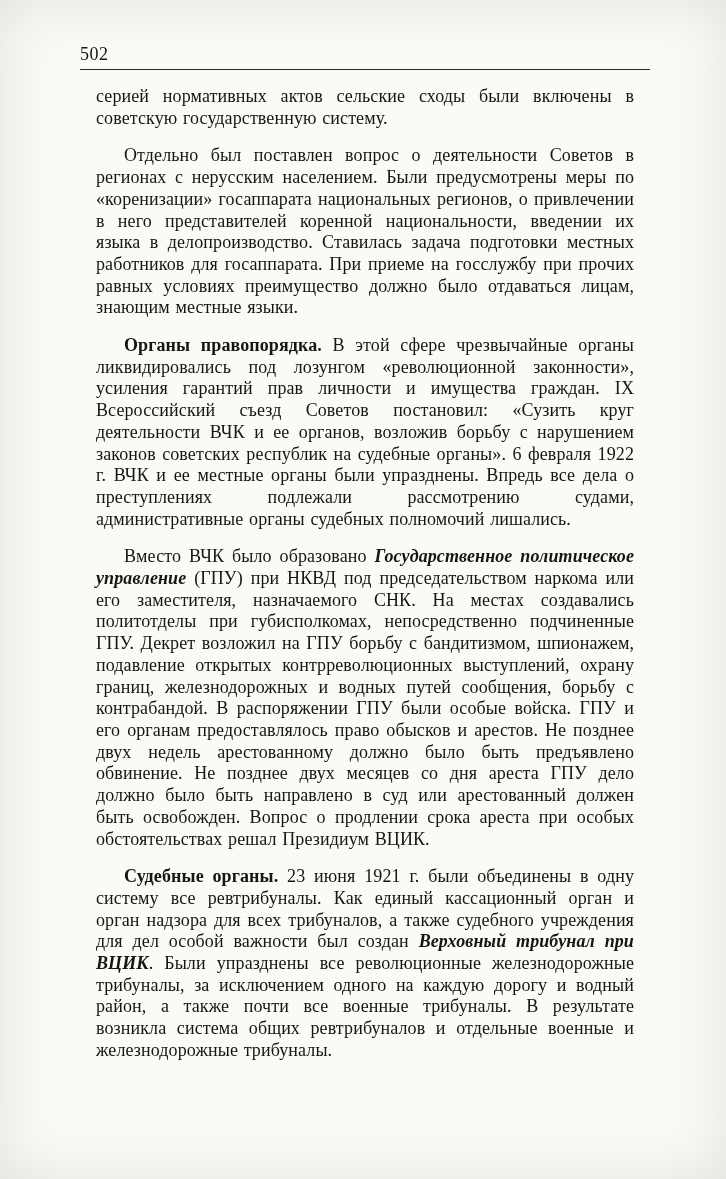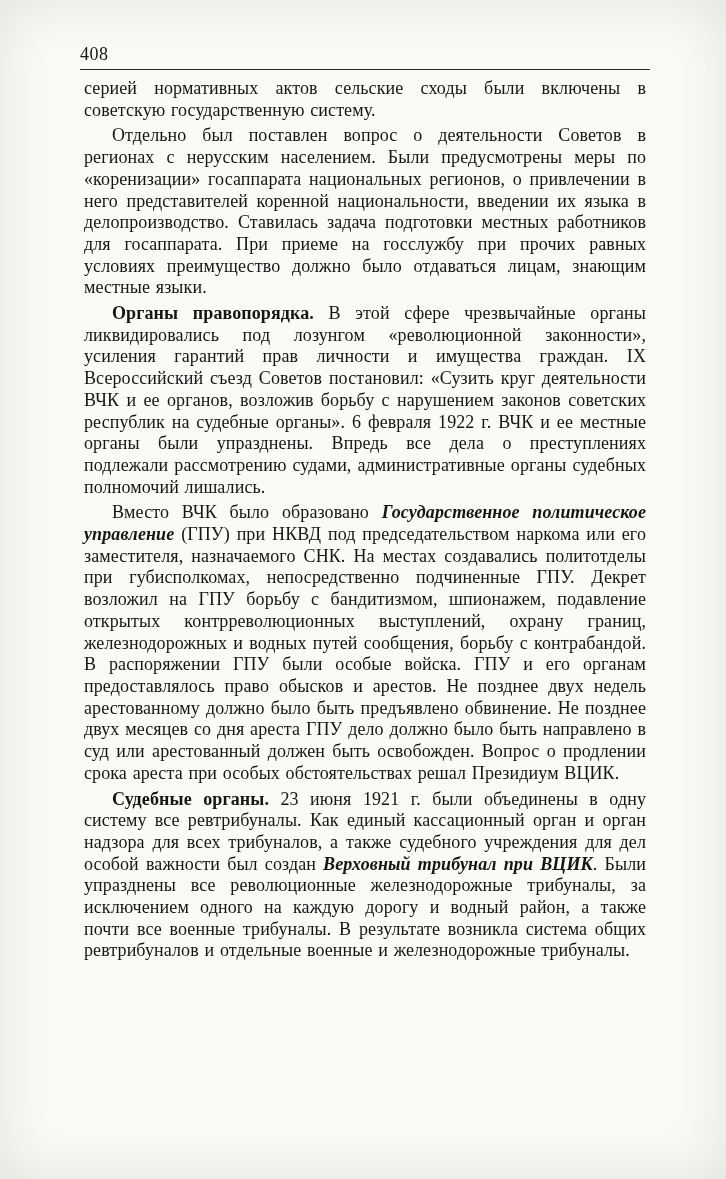--- a/index.html
+++ b/index.html
@@ -34,33 +34,33 @@
   }
 
   .text-block {
     font-size: 18px;
     line-height: 21.7px;
     text-align: justify;
     word-spacing: 0.06em;
     letter-spacing: 0.1px;
   }
 
-  .para { margin: 4px; }
+  .para { margin: 16px; }
   .para.indent { text-indent: 28px; }
 
   .run-normal { font-weight: normal; font-style: normal; }
   .run-bold { font-weight: bold; font-family: Liberation Serif, serif; }
   .run-bold-italic { font-weight: bold; font-style: italic; }
 </style>
 </head>
 <body>
 
 <div class="page">
   <header>
-    <div class="page-number">408</div>
+    <div class="page-number">502</div>
     <hr class="header-rule">
   </header>
   <main class="text-block">
       <p class="para"><span class="run-normal">серией нормативных актов сельские сходы были включены в советскую государственную систему.</span></p>
       <p class="para indent"><span class="run-normal">Отдельно был поставлен вопрос о деятельности Советов в регионах с нерусским населением. Были предусмотрены меры по «коренизации» госаппарата национальных регионов, о привлечении в него представителей коренной национальности, введении их языка в делопроизводство. Ставилась задача подготовки местных работников для госаппарата. При приеме на госслужбу при прочих равных условиях преимущество должно было отдаваться лицам, знающим местные языки.</span></p>
       <p class="para indent"><span class="run-bold">Органы правопорядка.</span><span class="run-normal"> В этой сфере чрезвычайные органы ликвидировались под лозунгом «революционной законности», усиления гарантий прав личности и имущества граждан. IX Всероссийский съезд Советов постановил: «Сузить круг деятельности ВЧК и ее органов, возложив борьбу с нарушением законов советских республик на судебные органы». 6 февраля 1922 г. ВЧК и ее местные органы были упразднены. Впредь все дела о преступлениях подлежали рассмотрению судами, административные органы судебных полномочий лишались.</span></p>
       <p class="para indent"><span class="run-normal">Вместо ВЧК было образовано </span><span class="run-bold-italic">Государственное политическое управление</span><span class="run-normal"> (ГПУ) при НКВД под председательством наркома или его заместителя, назначаемого СНК. На местах создавались политотделы при губисполкомах, непосредственно подчиненные ГПУ. Декрет возложил на ГПУ борьбу с бандитизмом, шпионажем, подавление открытых контрреволюционных выступлений, охрану границ, железнодорожных и водных путей сообщения, борьбу с контрабандой. В распоряжении ГПУ были особые войска. ГПУ и его органам предоставлялось право обысков и арестов. Не позднее двух недель арестованному должно было быть предъявлено обвинение. Не позднее двух месяцев со дня ареста ГПУ дело должно было быть направлено в суд или арестованный должен быть освобожден. Вопрос о продлении срока ареста при особых обстоятельствах решал Президиум ВЦИК.</span></p>
       <p class="para indent"><span class="run-bold">Судебные органы.</span><span class="run-normal"> 23 июня 1921 г. были объединены в одну систему все ревтрибуналы. Как единый кассационный орган и орган надзора для всех трибуналов, а также судебного учреждения для дел особой важности был создан </span><span class="run-bold-italic">Верховный трибунал при ВЦИК</span><span class="run-normal">. Были упразднены все революционные железнодорожные трибуналы, за исключением одного на каждую дорогу и водный район, а также почти все военные трибуналы. В результате возникла система общих ревтрибуналов и отдельные военные и железнодорожные трибуналы.</span></p>
     </main>
 </div>

